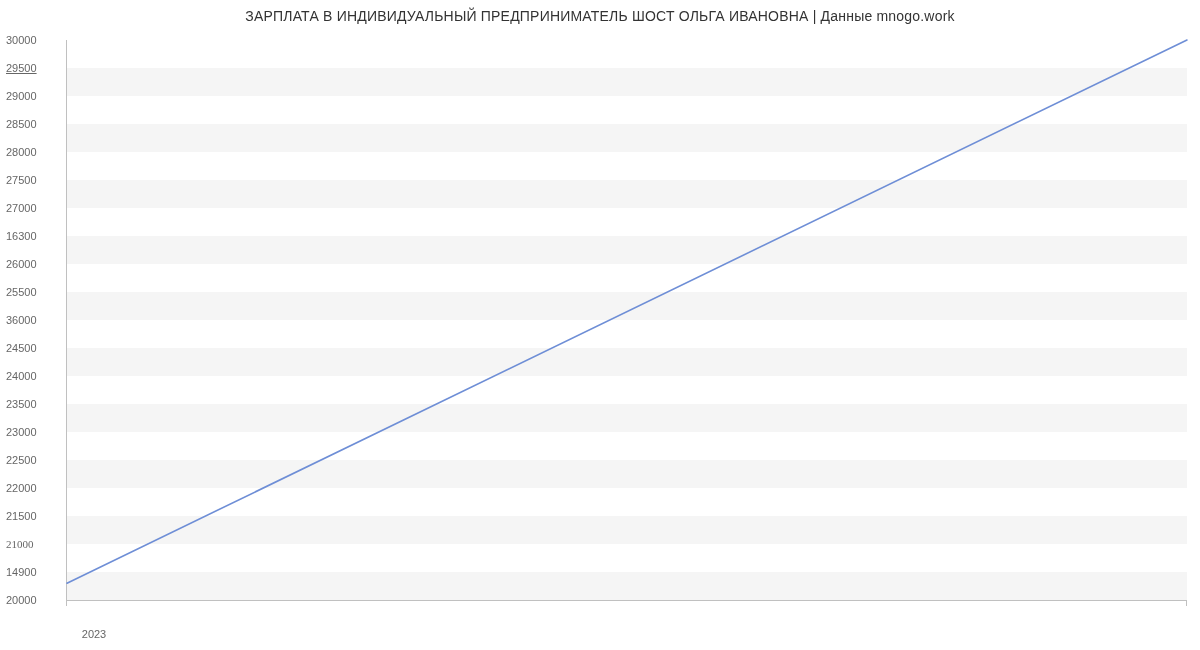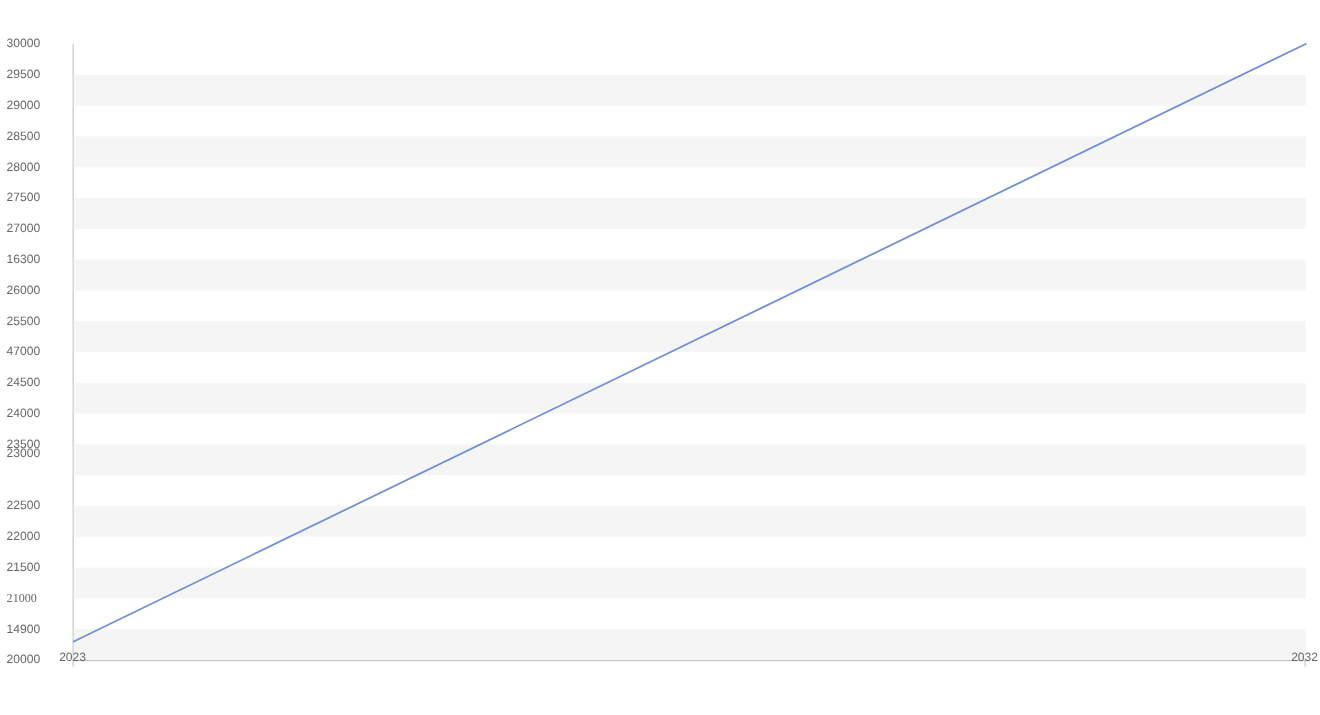--- a/index.html
+++ b/index.html
@@ -40,24 +40,25 @@
   .y-tick-label {
     position: absolute;
     right: 1140px; 
     font-size: 11px;
     color: #666666;
     transform: translateY(-50%);
     width: 54px;
   }
   .x-tick-label {
     position: absolute;
-    top: 592px;
+    top: 628px;
     font-size: 11px;
     color: #666666;
     transform: translateX(-50%);
+    margin-left: 28px;
   }
   .x-tick-mark {
     position: absolute;
     top: 600px;
     width: 1px;
     height: 6px;
     background: #c0c0c0;
   }
   .grid-band {
     position: absolute;
@@ -71,20 +72,21 @@
     top: 0;
     width: 1120px;
     height: 560px;
     overflow: visible;
   }
 </style>
 </head>
 <body>
 
 <div class="chart-wrap">
+  <div class="chart-title">ЗАРПЛАТА В ИНДИВИДУАЛЬНЫЙ ПРЕДПРИНИМАТЕЛЬ ШОСТ ОЛЬГА ИВАНОВНА | Данные mnogo.work</div>
   <div class="plot-area" id="plot">
       <div class="grid-band" style="top: 28px; height: 28px;"></div>
       <div class="grid-band" style="top: 84px; height: 28px;"></div>
       <div class="grid-band" style="top: 140px; height: 28px;"></div>
       <div class="grid-band" style="top: 196px; height: 28px;"></div>
       <div class="grid-band" style="top: 252px; height: 28px;"></div>
       <div class="grid-band" style="top: 308px; height: 28px;"></div>
       <div class="grid-band" style="top: 364px; height: 28px;"></div>
       <div class="grid-band" style="top: 420px; height: 28px;"></div>
       <div class="grid-band" style="top: 476px; height: 28px;"></div>
@@ -92,32 +94,32 @@
     <svg class="data-line" id="line-svg" viewBox="0 0 1120 560" preserveAspectRatio="none">
         <polyline points="0,543.1999999999999 1120,0" fill="none" stroke="#6e8ed6" stroke-width="1.6" stroke-linecap="round"></polyline>
       </svg>
   </div>
 <div class="y-tick-label" style="top: 600px;">20000</div>
     <div class="y-tick-label" style="top: 572px;">14900</div>
     <div class="y-tick-label" style="top: 544px; font-family: Liberation Serif, serif;">21000</div>
     <div class="y-tick-label" style="top: 516px;">21500</div>
     <div class="y-tick-label" style="top: 488px;">22000</div>
     <div class="y-tick-label" style="top: 460px;">22500</div>
-    <div class="y-tick-label" style="top: 412px;">23000</div>
+    <div class="y-tick-label" style="top: 432px;">23000</div>
     <div class="y-tick-label" style="top: 404px;">23500</div>
     <div class="y-tick-label" style="top: 376px;">24000</div>
     <div class="y-tick-label" style="top: 348px;">24500</div>
-    <div class="y-tick-label" style="top: 320px;">47000</div>
+    <div class="y-tick-label" style="top: 320px;">36000</div>
     <div class="y-tick-label" style="top: 292px;">25500</div>
     <div class="y-tick-label" style="top: 264px;">26000</div>
     <div class="y-tick-label" style="top: 236px;">16300</div>
     <div class="y-tick-label" style="top: 208px;">27000</div>
     <div class="y-tick-label" style="top: 180px;">27500</div>
     <div class="y-tick-label" style="top: 152px;">28000</div>
     <div class="y-tick-label" style="top: 124px;">28500</div>
     <div class="y-tick-label" style="top: 96px;">29000</div>
-    <div class="y-tick-label" style="top: 68px;">29500</div>
+    <div class="y-tick-label" style="top: 68px; text-decoration: underline;">29500</div>
     <div class="y-tick-label" style="top: 40px;">30000</div>
     <div class="x-tick-mark" style="left: 66px;"></div>
     <div class="x-tick-label" style="left: 66px;">2023</div>
     <div class="x-tick-mark" style="left: 1186px;"></div>
     <div class="x-tick-label" style="left: 1186px;">2032</div>
   </div>
 
 </body></html>

